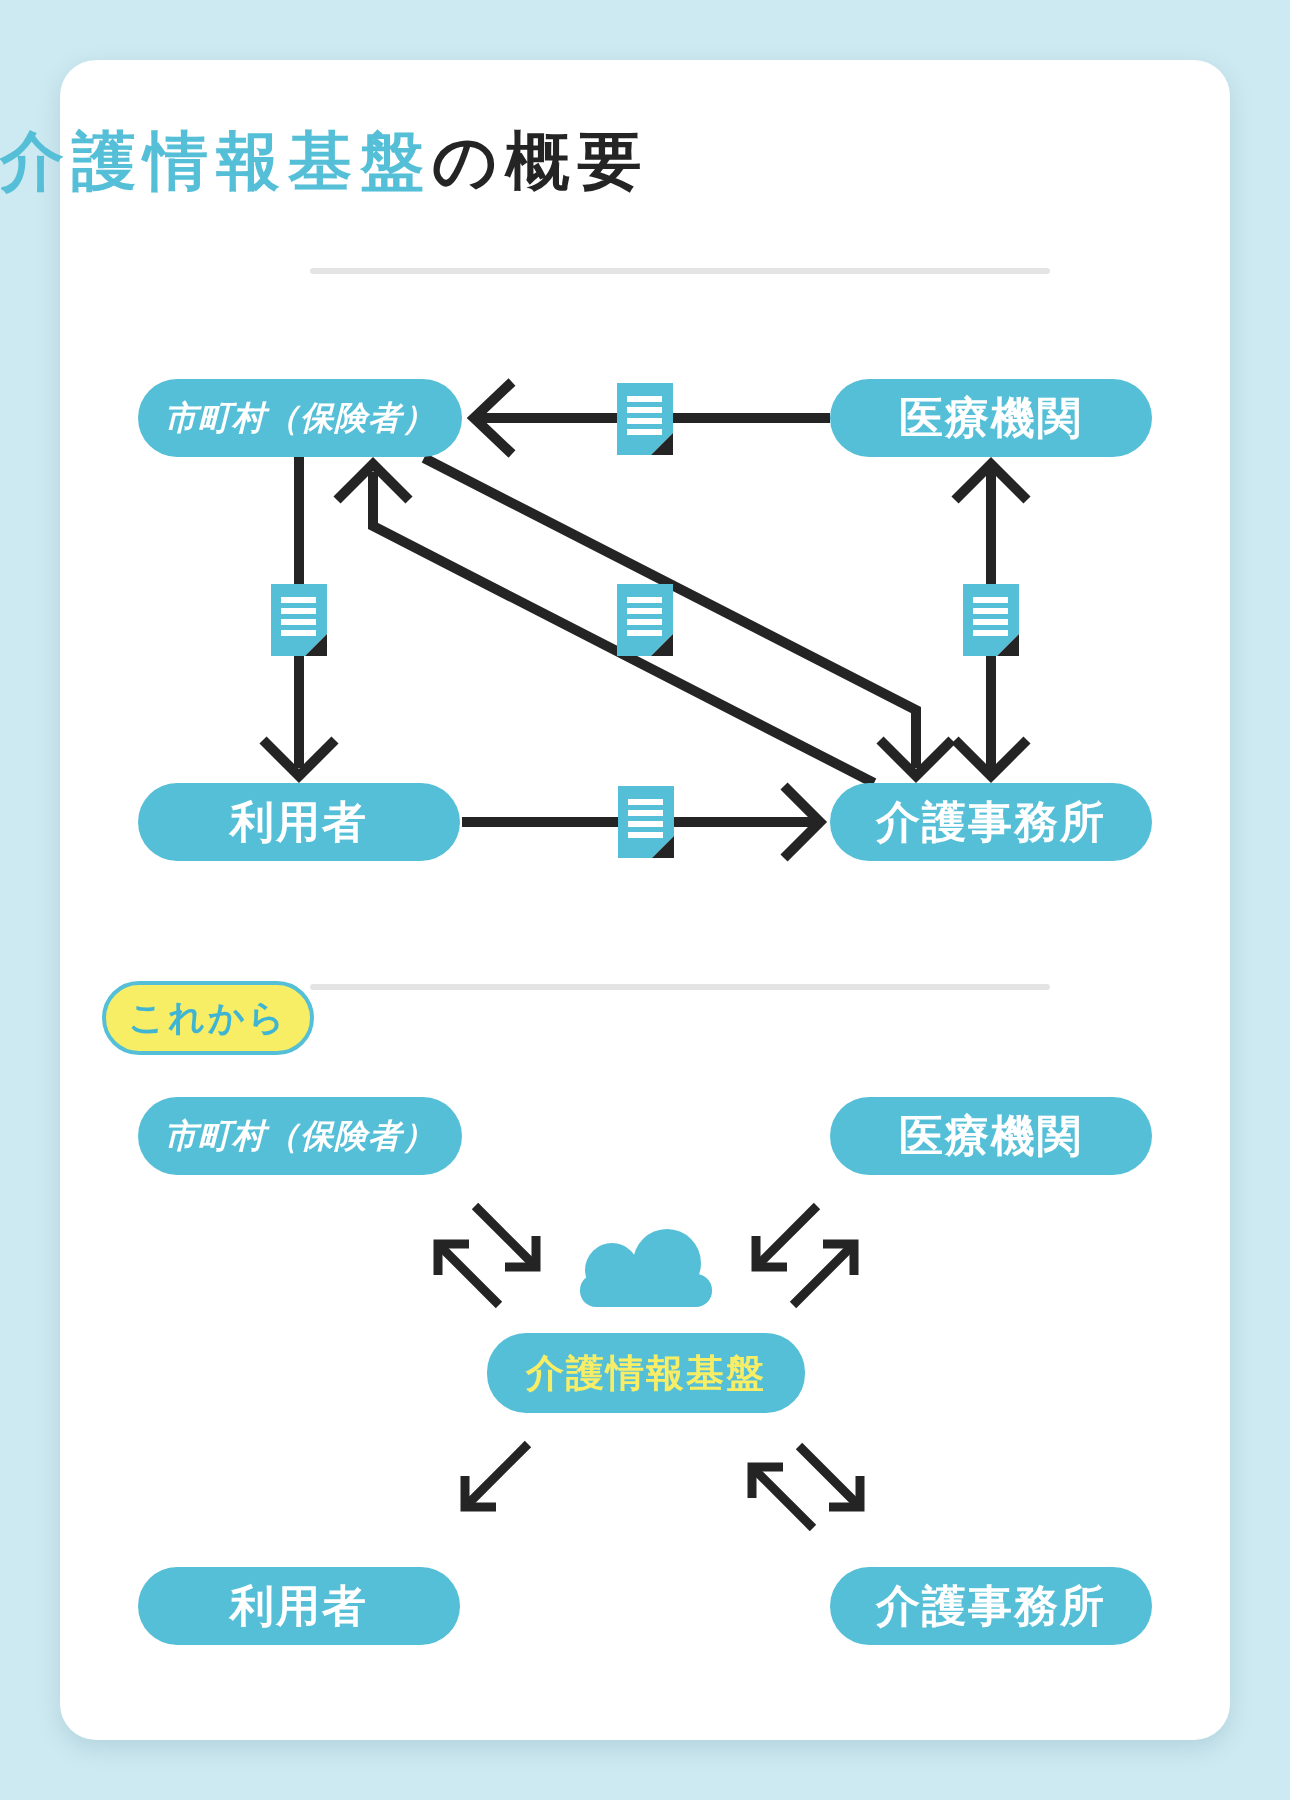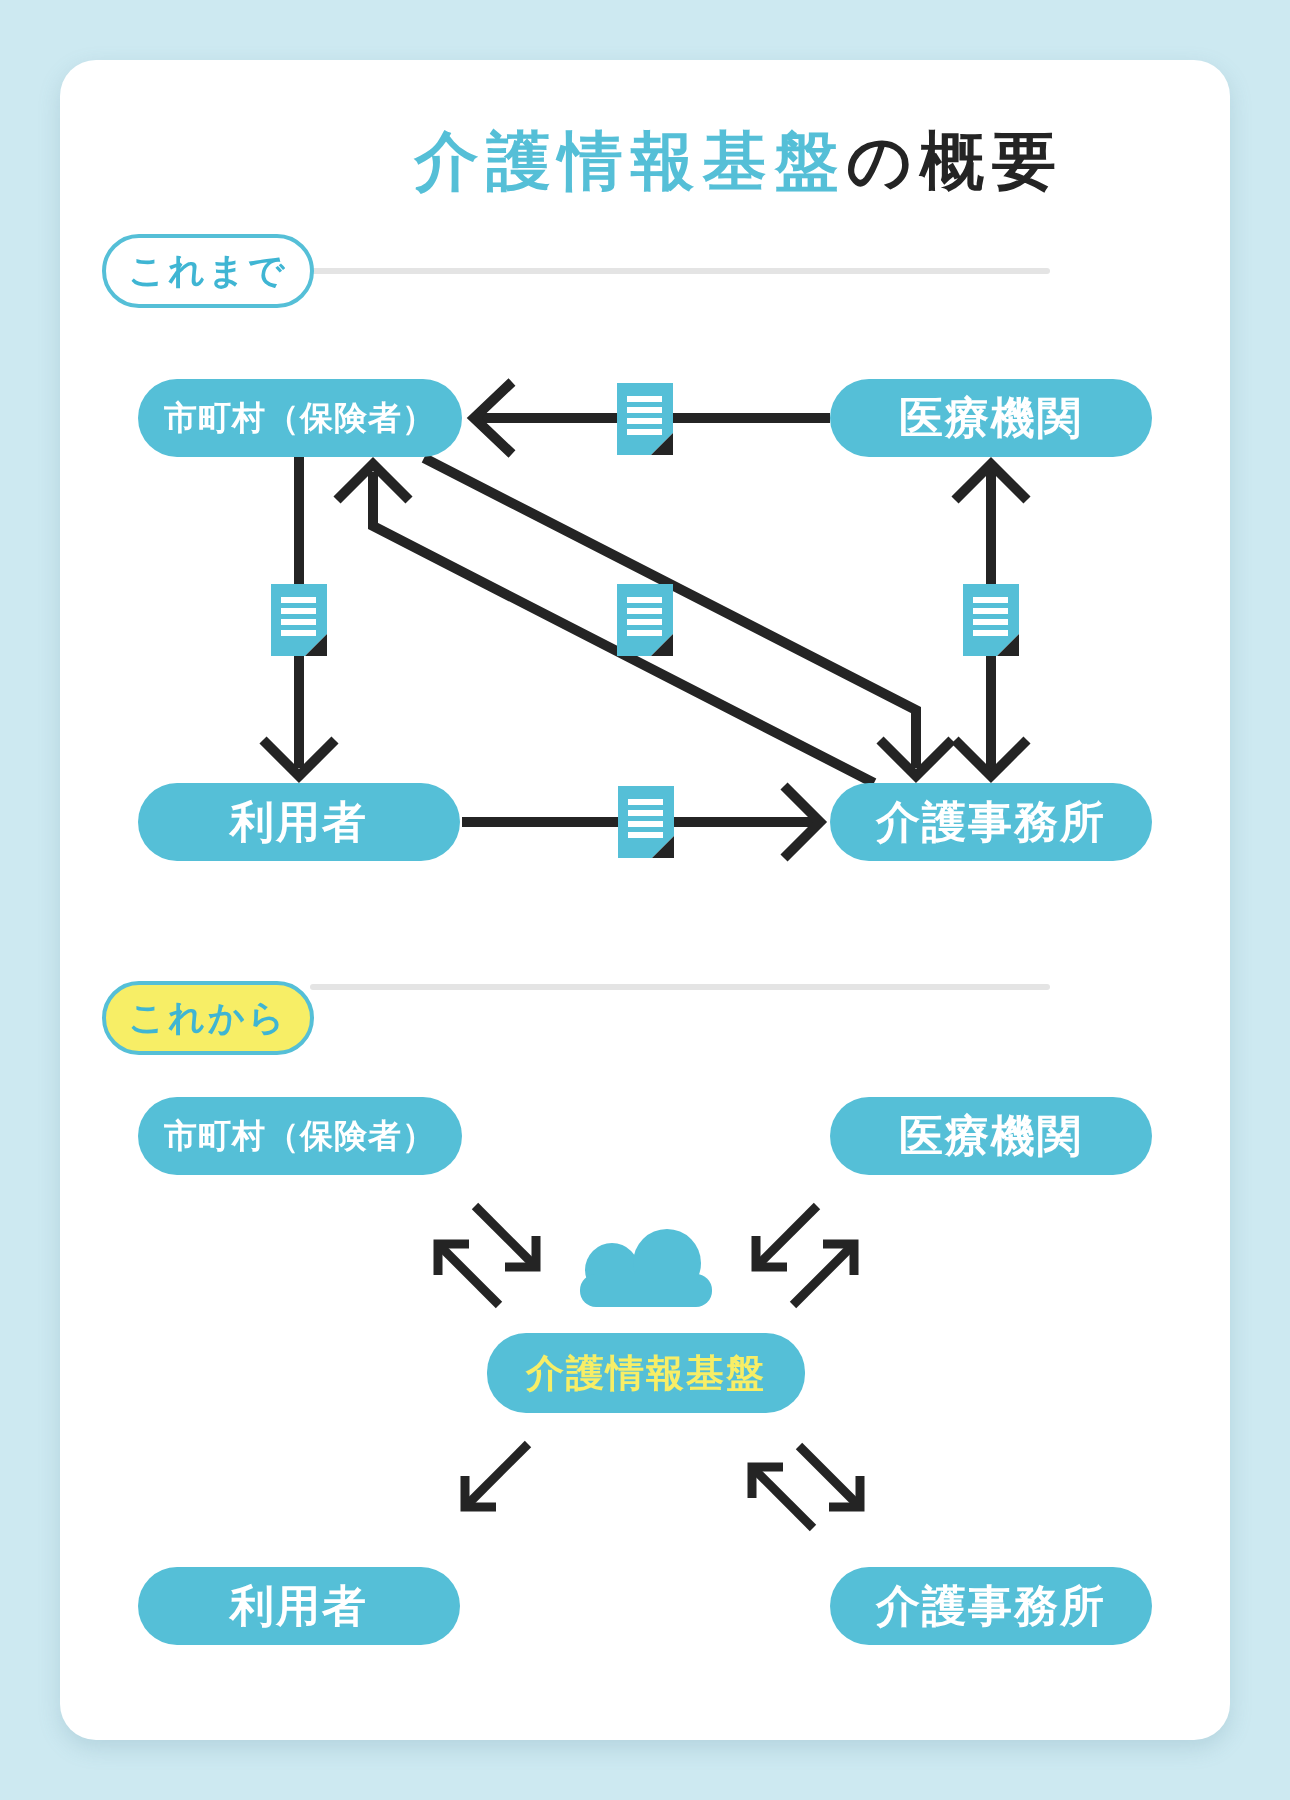--- a/index.html
+++ b/index.html
@@ -4,33 +4,33 @@
 <style>
   :root{
     --c-background:#cde9f1; --c-card:#ffffff; --c-cyan:#55bfd7; --c-cyan-text:#3fb5d3;
     --c-yellow:#f7ee66; --c-dark:#242424; --c-line-gray:#e4e4e4; --c-white:#ffffff;
   }
   html,body{margin:0;padding:0;}
   body{font-family:"DejaVu Sans","Liberation Sans",sans-serif;}
   .stage{position:relative;width:1290px;height:1800px;background:var(--c-background);overflow:hidden;}
   .card{position:absolute;left:60px;top:60px;width:1170px;height:1680px;background:var(--c-card);
         border-radius:36px;box-shadow:0 8px 22px rgba(90,135,155,.22);}
-  .title{position:absolute;left:0;top:118px;width:1064px;text-align:right;font-size:64px;
+  .title{position:absolute;left:0;top:118px;width:1064px;text-align:left;font-size:64px;
          font-weight:bold;letter-spacing:8px;white-space:nowrap;}
   .title .accent{color:var(--c-cyan);}
   .title .rest{color:var(--c-dark);}
   .badge{position:absolute;left:102px;width:212px;height:74px;border:4px solid var(--c-cyan);
          border-radius:41px;box-sizing:border-box;display:flex;align-items:center;justify-content:center;
          font-size:36px;font-weight:bold;letter-spacing:3px;color:var(--c-cyan-text);background:var(--c-white);z-index:4;}
   .badge.yellow{background:var(--c-yellow);}
   .hr{position:absolute;left:310px;width:740px;height:6px;border-radius:3px;background:var(--c-line-gray);z-index:3;}
   .pill{position:absolute;height:78px;background:var(--c-cyan);border-radius:39px;color:var(--c-white);
         display:flex;align-items:center;justify-content:center;font-weight:bold;font-size:44px;
         letter-spacing:2px;white-space:nowrap;z-index:5;}
-  .pill.small{font-size:33px;letter-spacing:1px;}
+  .pill.small{font-size:33px;letter-spacing:1px;font-style:italic;}
   .pill.platform{color:var(--c-yellow);font-size:38px;}
   
   .p-s1-municipality{left:138px;top:379px;width:324px;}
   .p-s1-medical{left:830px;top:379px;width:322px;}
   .p-s1-user{left:138px;top:783px;width:322px;}
   .p-s1-care{left:830px;top:783px;width:322px;}
   
   .p-s2-municipality{left:138px;top:1097px;width:324px;}
   .p-s2-medical{left:830px;top:1097px;width:322px;}
   .p-s2-user{left:138px;top:1567px;width:322px;}
@@ -44,21 +44,20 @@
 </head>
 <body>
 
 <div class="stage">
   <div class="card"></div>
 
   <div class="title">
     <span class="accent">介護情報基盤</span><span class="rest">の概要</span>
   </div>
 
-  <div class="badge" style="top:234px;">これまで</div>
   <div class="hr" style="top:268px;"></div>
 
   <div class="badge yellow" style="top:981px;">これから</div>
   <div class="hr" style="top:984px;"></div>
 
   <svg class="arrows" viewBox="0 0 1290 1800">
     <defs>
       <g id="doc">
         <path d="M0 0 H56 V50 L34 72 H0 Z" fill="var(--c-cyan)"></path>
         <path d="M56 50 L56 72 L34 72 Z" fill="var(--c-dark)"></path>

